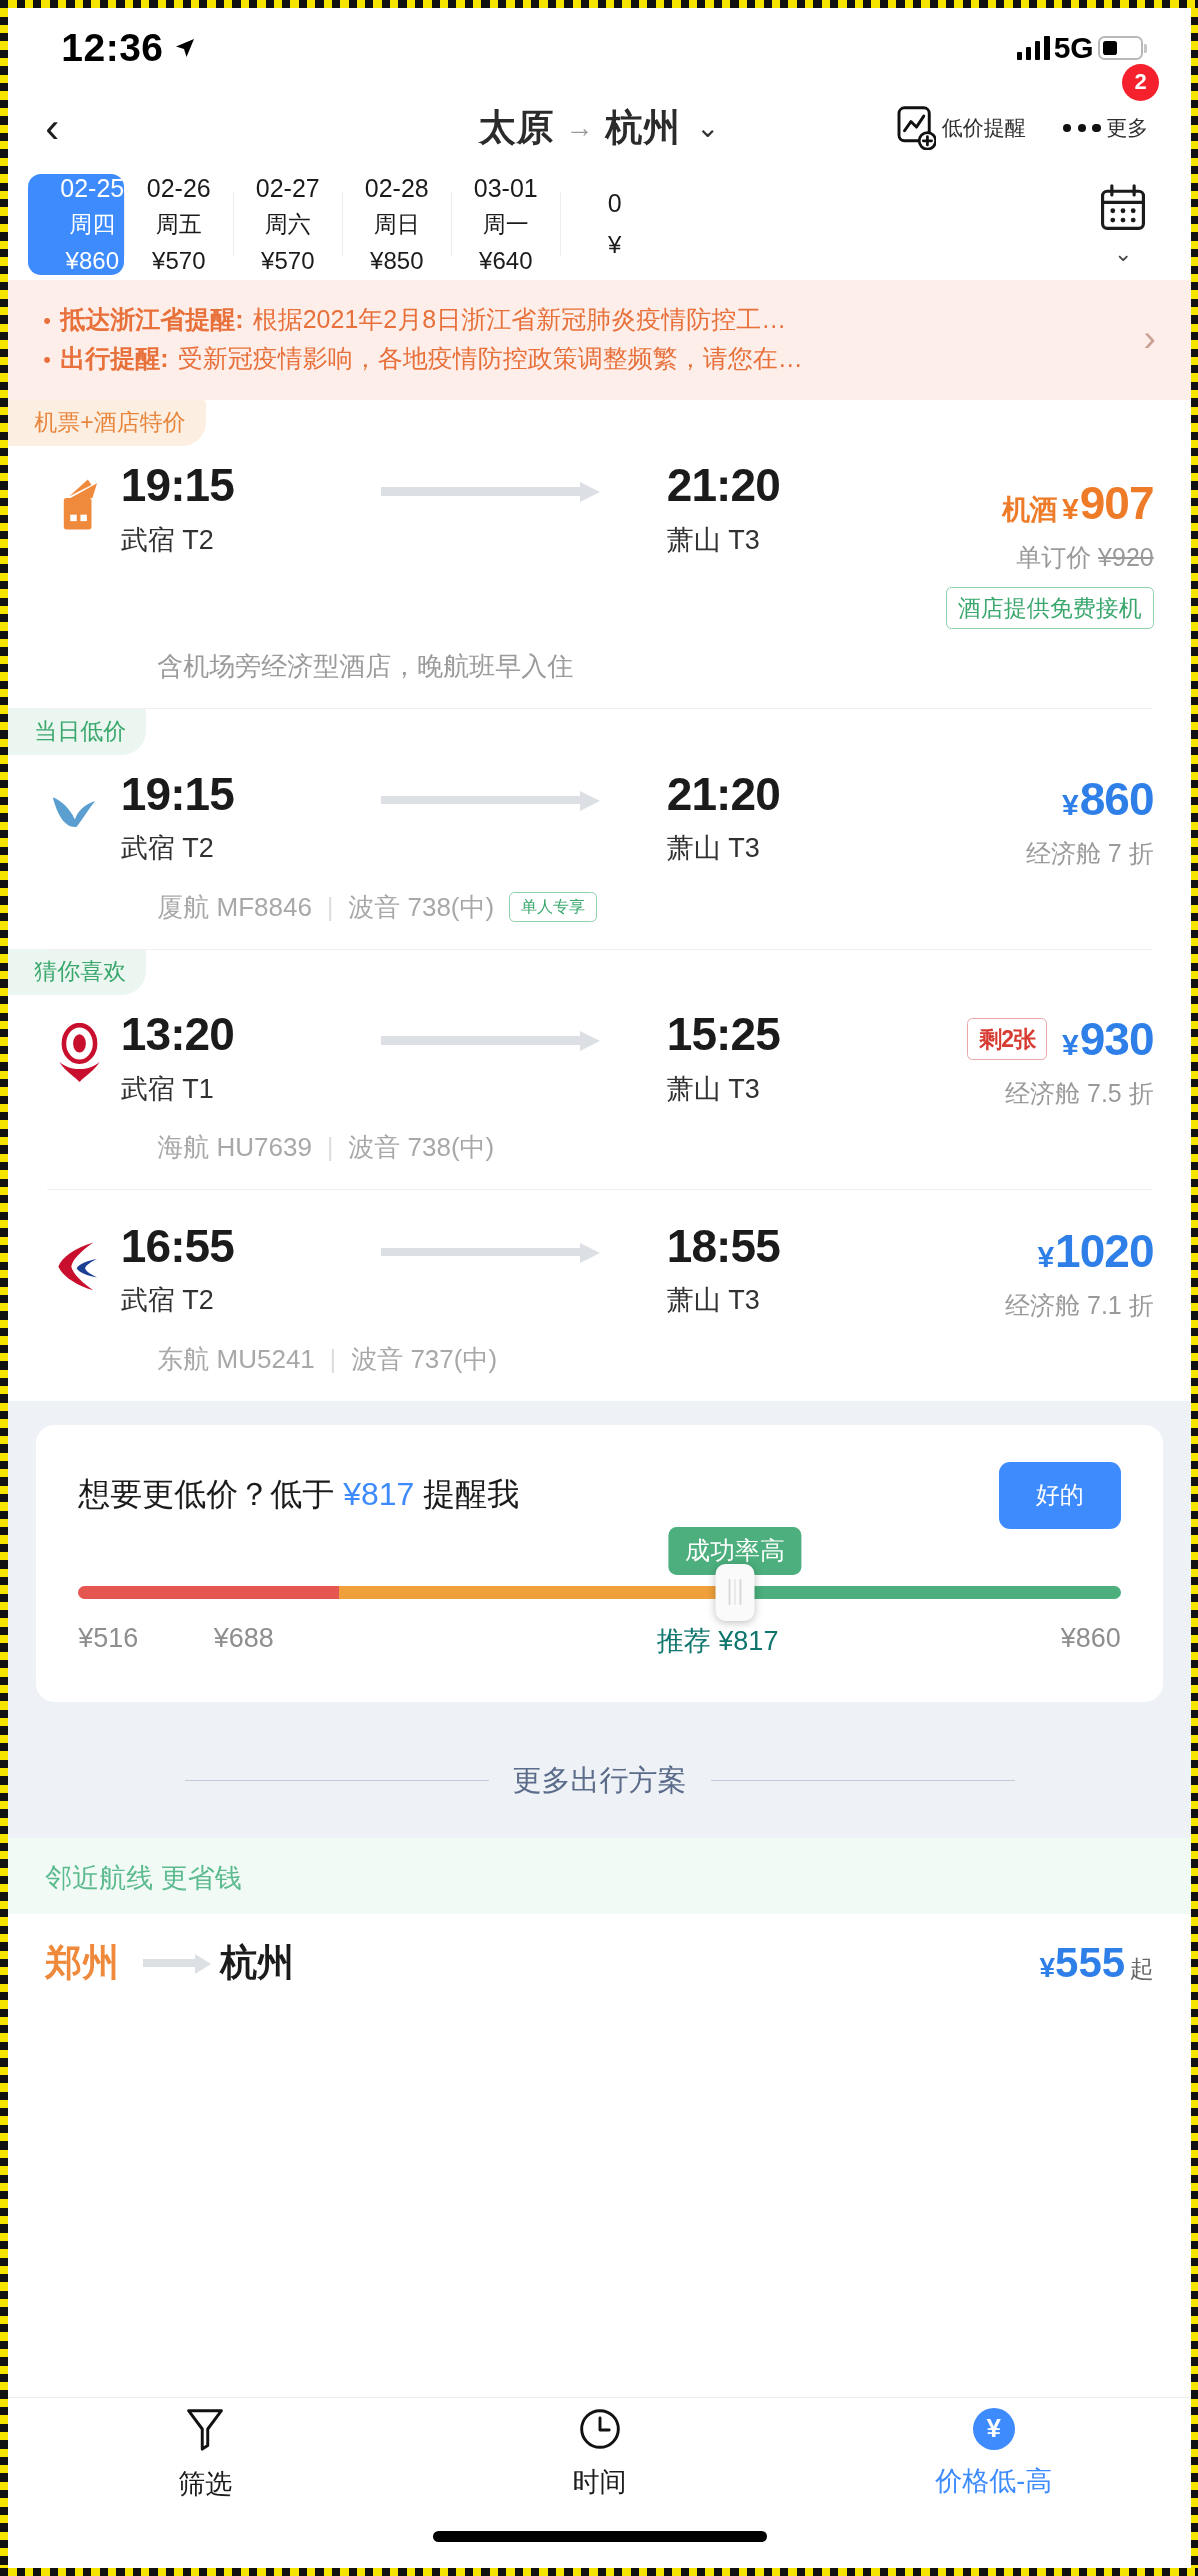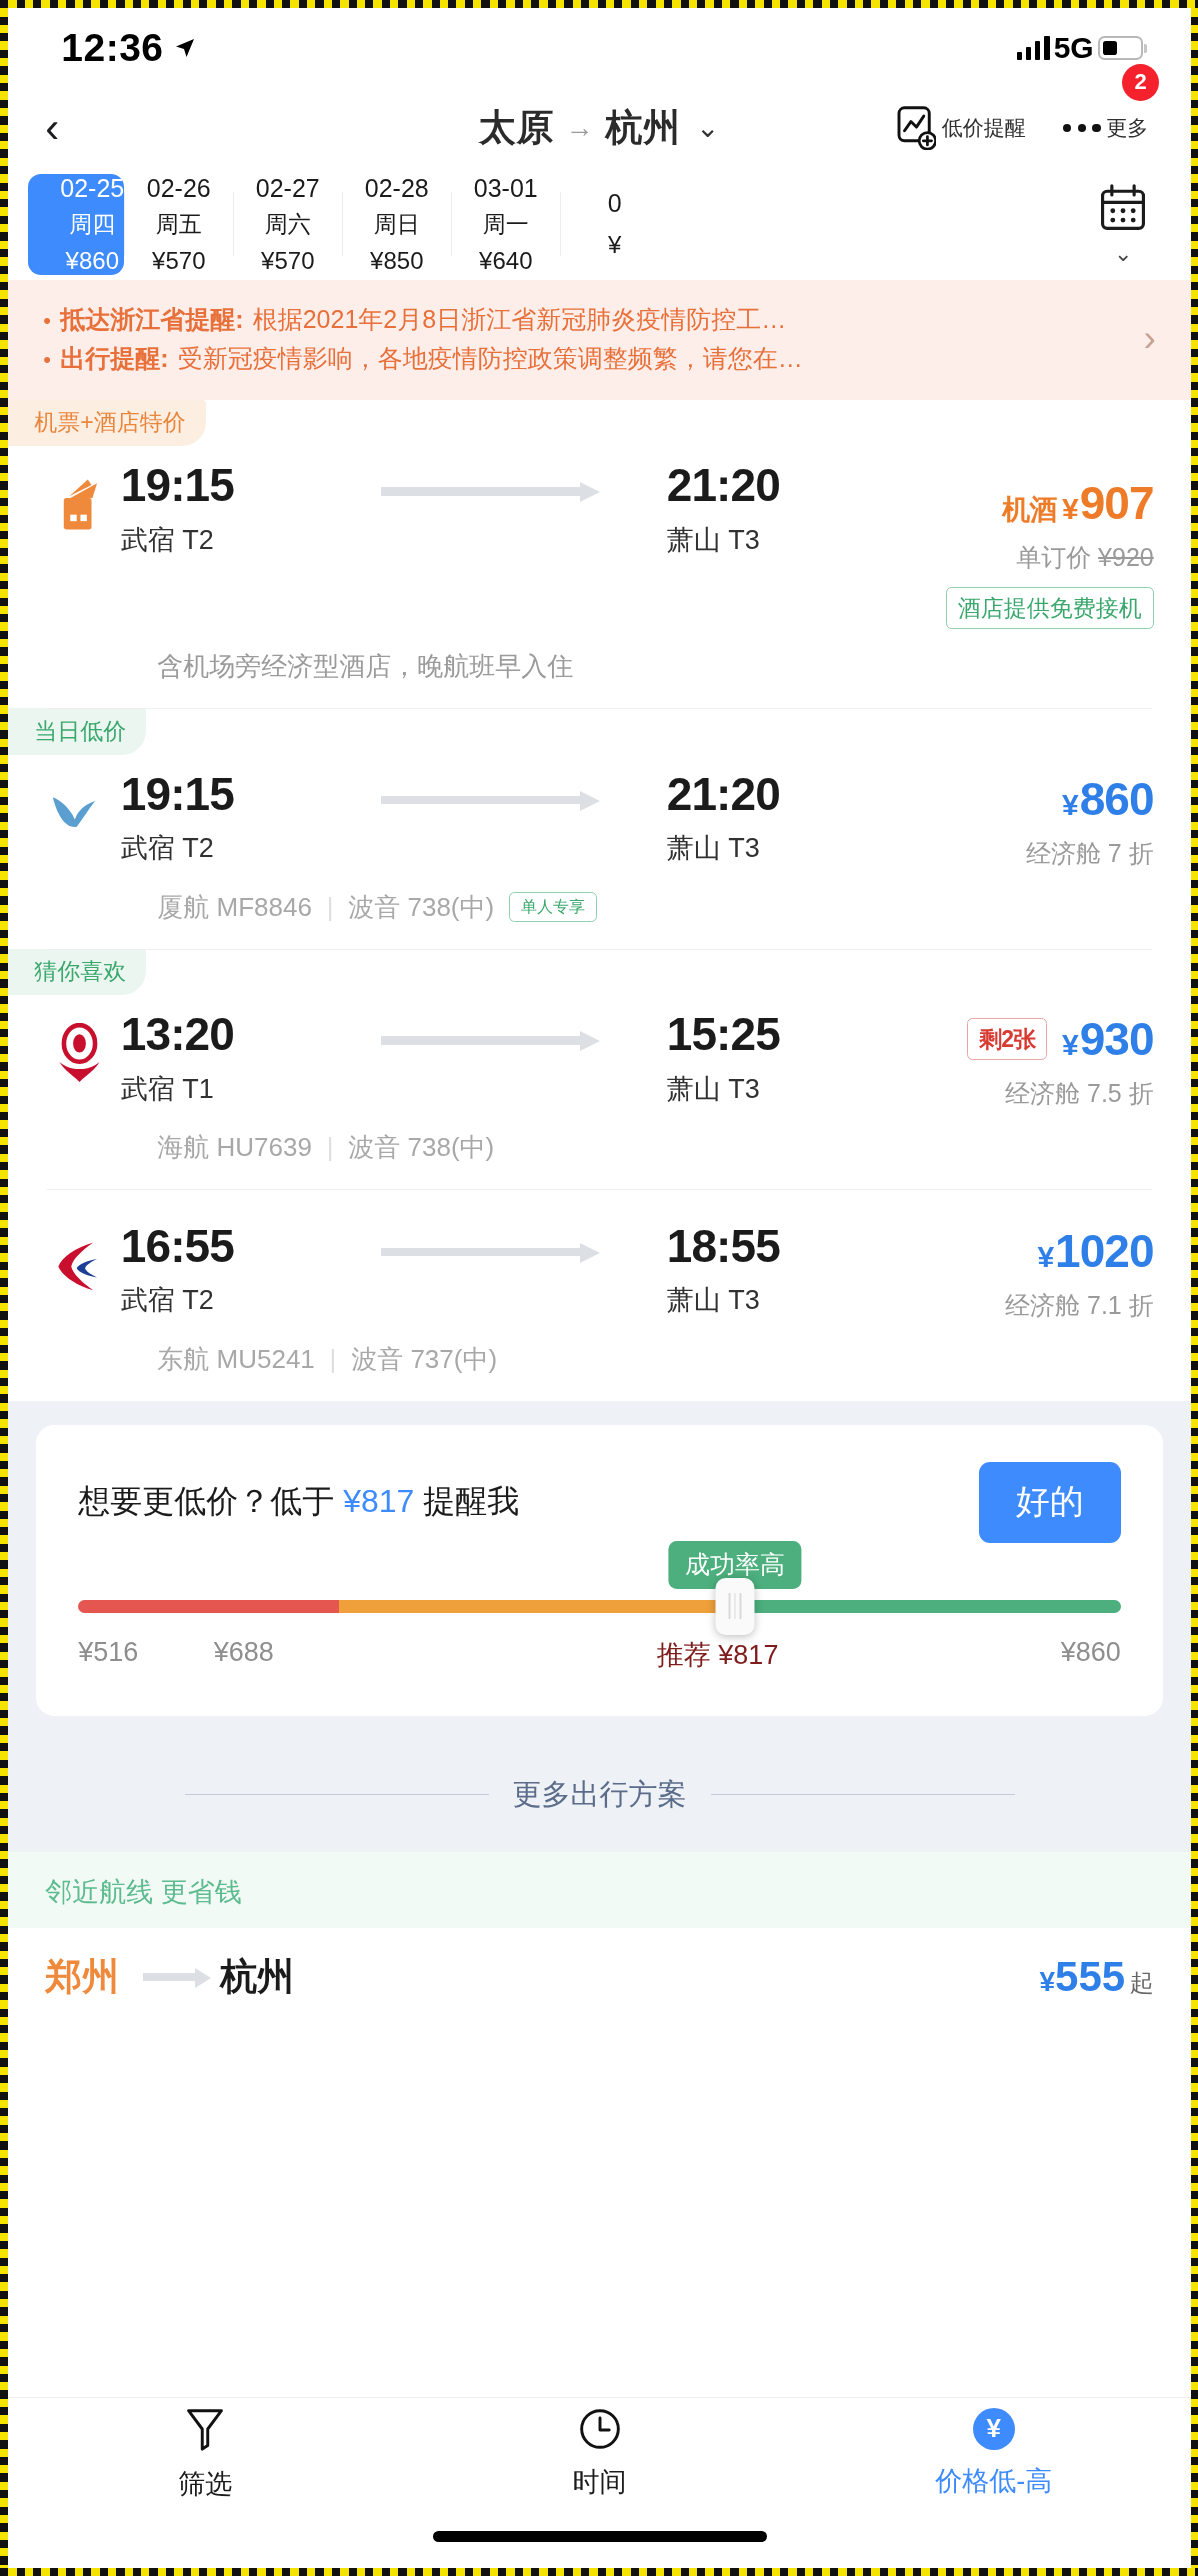--- a/index.html
+++ b/index.html
@@ -156,21 +156,21 @@
   .cfoot .tagsm{ font-size:16px; border:0.9px solid #8ed0ae; color:#3aa76d;
                  border-radius:5.5px; padding:3.7px 11px; }
   .cfoot.hotel-desc{ color:#9b9b9b; justify-content:space-between; padding-right:37px; }
 
   
   .alertwrap{ background:#eef1f6; padding:24px 28px 28px 28px; }
   .alertcard{ background:#fff; border-radius:18.4px; padding:37px 42px 42px 42px; }
   .alert-top{ display:flex; align-items:center; justify-content:space-between; }
   .alert-q{ font-size:32px; color:#1b1b1b; }
   .alert-q .blue{ color:#3d8bfd; }
-  .okbtn{ background:#3d8bfd; color:#fff; font-size:34px; border:none;
+  .okbtn{ background:#3d8bfd; color:#fff; font-size:24px; border:none;
           border-radius:11px; padding:17.5px 37px; cursor:pointer; }
   .sliderarea{ margin-top:57px; position:relative; }
   .tip{
     position:absolute; left:63%; transform:translateX(-50%); top:-59px;
     background:#4caf7d; color:#fff; font-size:25px; padding:7.4px 16.6px; border-radius:8.3px;
   }
   .tip::after{ content:""; position:absolute; left:50%; transform:translateX(-50%);
     bottom:-12px; border-left:11px solid transparent; border-right:11px solid transparent;
     border-top:13px solid #4caf7d; }
   .track{ display:flex; height:13px; border-radius:7.4px; overflow:hidden; }
@@ -531,21 +531,21 @@
           <span class="s3"></span>
         </div>
         <div class="knob">
               <i></i>
               <i></i>
               <i></i>
             </div>
         <div class="scale">
           <span style="left:0">¥516</span>
           <span style="left:13%">¥688</span>
-          <span style="left:55.5%;color:#7f1d1d">推荐 ¥817</span>
+          <span style="left:55.5%;color:#0f766e">推荐 ¥817</span>
           <span style="right:0">¥860</span>
         </div>
       </div>
     </div>
   </div>
 
   <div class="moreplans">
     <span class="ln"></span>
     <span class="txt">更多出行方案</span>
     <span class="ln"></span>

